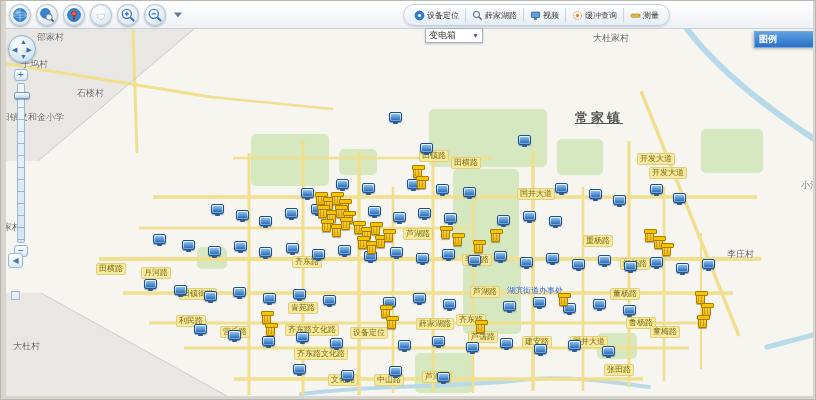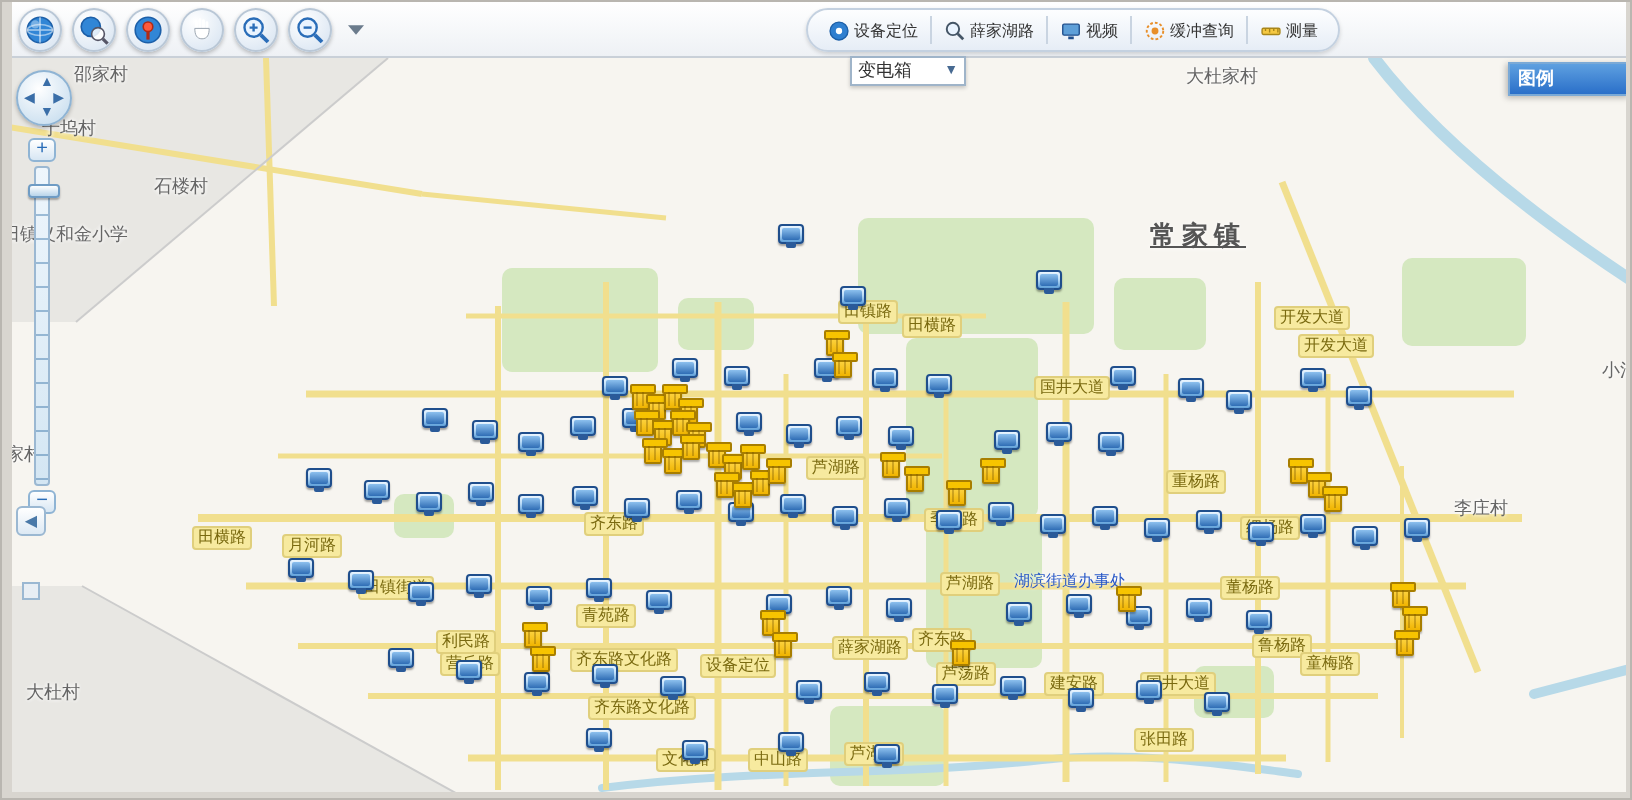--- a/index.html
+++ b/index.html
@@ -146,36 +146,36 @@
         <div class="lb-road" style="left: 582px; top: 234px;">重杨路</div>
         <div class="lb-road" style="left: 291px; top: 255px;">齐东路</div>
         <div class="lb-road" style="left: 461px; top: 253px;">季陈路</div>
         <div class="lb-road" style="left: 619px; top: 257px;">细杨路</div>
         <div class="lb-road" style="left: 95px; top: 262px;">田横路</div>
         <div class="lb-road" style="left: 140px; top: 266px;">月河路</div>
         <div class="lb-road" style="left: 178px; top: 287px;">田镇街道</div>
         <div class="lb-road" style="left: 287px; top: 301px;">青苑路</div>
         <div class="lb-road" style="left: 469px; top: 285px;">芦湖路</div>
         <div class="lb-road" style="left: 609px; top: 287px;">董杨路</div>
-        <div class="lb-road" style="left: 175px; top: 314px; margin-left: 42px;">利民路</div>
+        <div class="lb-road" style="left: 175px; top: 314px;">利民路</div>
         <div class="lb-road" style="left: 219px; top: 325px;">营丘路</div>
         <div class="lb-road" style="left: 284px; top: 323px;">齐东路文化路</div>
         <div class="lb-road" style="left: 349px; top: 326px;">设备定位</div>
         <div class="lb-road" style="left: 415px; top: 317px;">薛家湖路</div>
         <div class="lb-road" style="left: 455px; top: 313px;">齐东路</div>
         <div class="lb-road" style="left: 467px; top: 330px;">芦荡路</div>
         <div class="lb-road" style="left: 521px; top: 335px;">建安路</div>
         <div class="lb-road" style="left: 569px; top: 335px;">国井大道</div>
         <div class="lb-road" style="left: 625px; top: 316px;">鲁杨路</div>
         <div class="lb-road" style="left: 649px; top: 325px;">童梅路</div>
         <div class="lb-road" style="left: 293px; top: 347px;">齐东路文化路</div>
         <div class="lb-road" style="left: 327px; top: 373px;">文化路</div>
         <div class="lb-road" style="left: 373px; top: 373px;">中山路</div>
         <div class="lb-road" style="left: 421px; top: 370px;">芦湖路</div>
-        <div class="lb-road" style="left: 566px; top: 363px;">张田路</div>
+        <div class="lb-road" style="left: 603px; top: 363px;">张田路</div>
         <div class="m-monitor" style="left: 388px; top: 111px;"></div>
         <div class="m-monitor" style="left: 517px; top: 134px;"></div>
         <div class="m-monitor" style="left: 419px; top: 142px;"></div>
         <div class="m-monitor" style="left: 300px; top: 187px;"></div>
         <div class="m-monitor" style="left: 335px; top: 178px;"></div>
         <div class="m-monitor" style="left: 361px; top: 182px;"></div>
         <div class="m-monitor" style="left: 406px; top: 178px;"></div>
         <div class="m-monitor" style="left: 435px; top: 183px;"></div>
         <div class="m-monitor" style="left: 462px; top: 186px;"></div>
         <div class="m-monitor" style="left: 554px; top: 182px;"></div>

